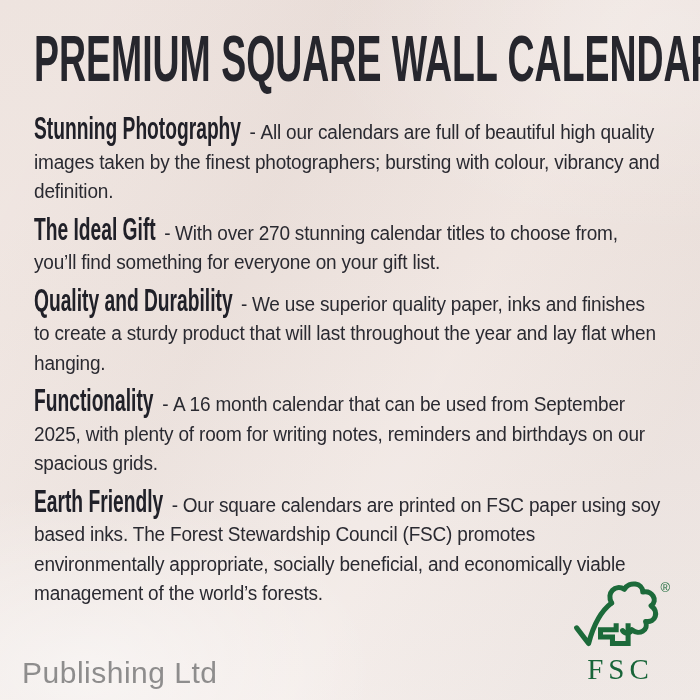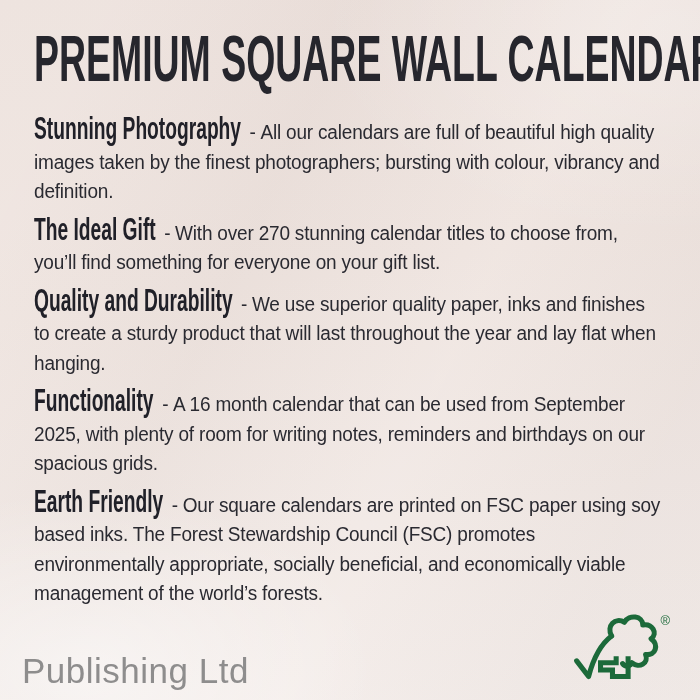--- a/index.html
+++ b/index.html
@@ -76,21 +76,21 @@
   .publisher { line-height: 1; }
   .publisher-name {
     font-family: "DejaVu Serif", serif;
     font-style: italic;
     font-size: 47px;
     color: #3d4c6e;
     letter-spacing: 1px;
     padding-left: 16px;
   }
   .publisher-sub {
-    font-size: 35px;
+    font-size: 30px;
     color: #8e8d8d;
     letter-spacing: 0.5px;
     margin-top: 8px;
   }
 
   .fsc {
     position: relative;
     text-align: center;
     padding: 0 8px 2px 0;
   }
@@ -141,16 +141,17 @@
     <div class="fsc">
       <span class="fsc-reg">®</span>
       <svg width="92" height="68" viewBox="0 0 100 74" fill="none" stroke="#1c6a3a" stroke-width="5.5">
 
         <path d="M5,51 L18,68 C23,49 31,33 43,24" stroke-linecap="round" stroke-linejoin="round"></path>
 
         <path d="M43,24 C37,13 47,3 57,9 C62,0 77,2 77,12 C87,10 94,21 86,27 C95,33 91,46 80,44 C84,53 73,60 65,53 C64,57 58,58 55,54" stroke-linecap="round" stroke-linejoin="round"></path>
 
         <path d="M48,46 L48,53 L31,53 L31,61 L44,61 L44,68 L61,68 L61,46" stroke-linecap="butt" stroke-linejoin="miter"></path>
       </svg>
+      <div class="fsc-label">FSC</div>
     </div>
 
   </div>
 </div>
 
 </body></html>

